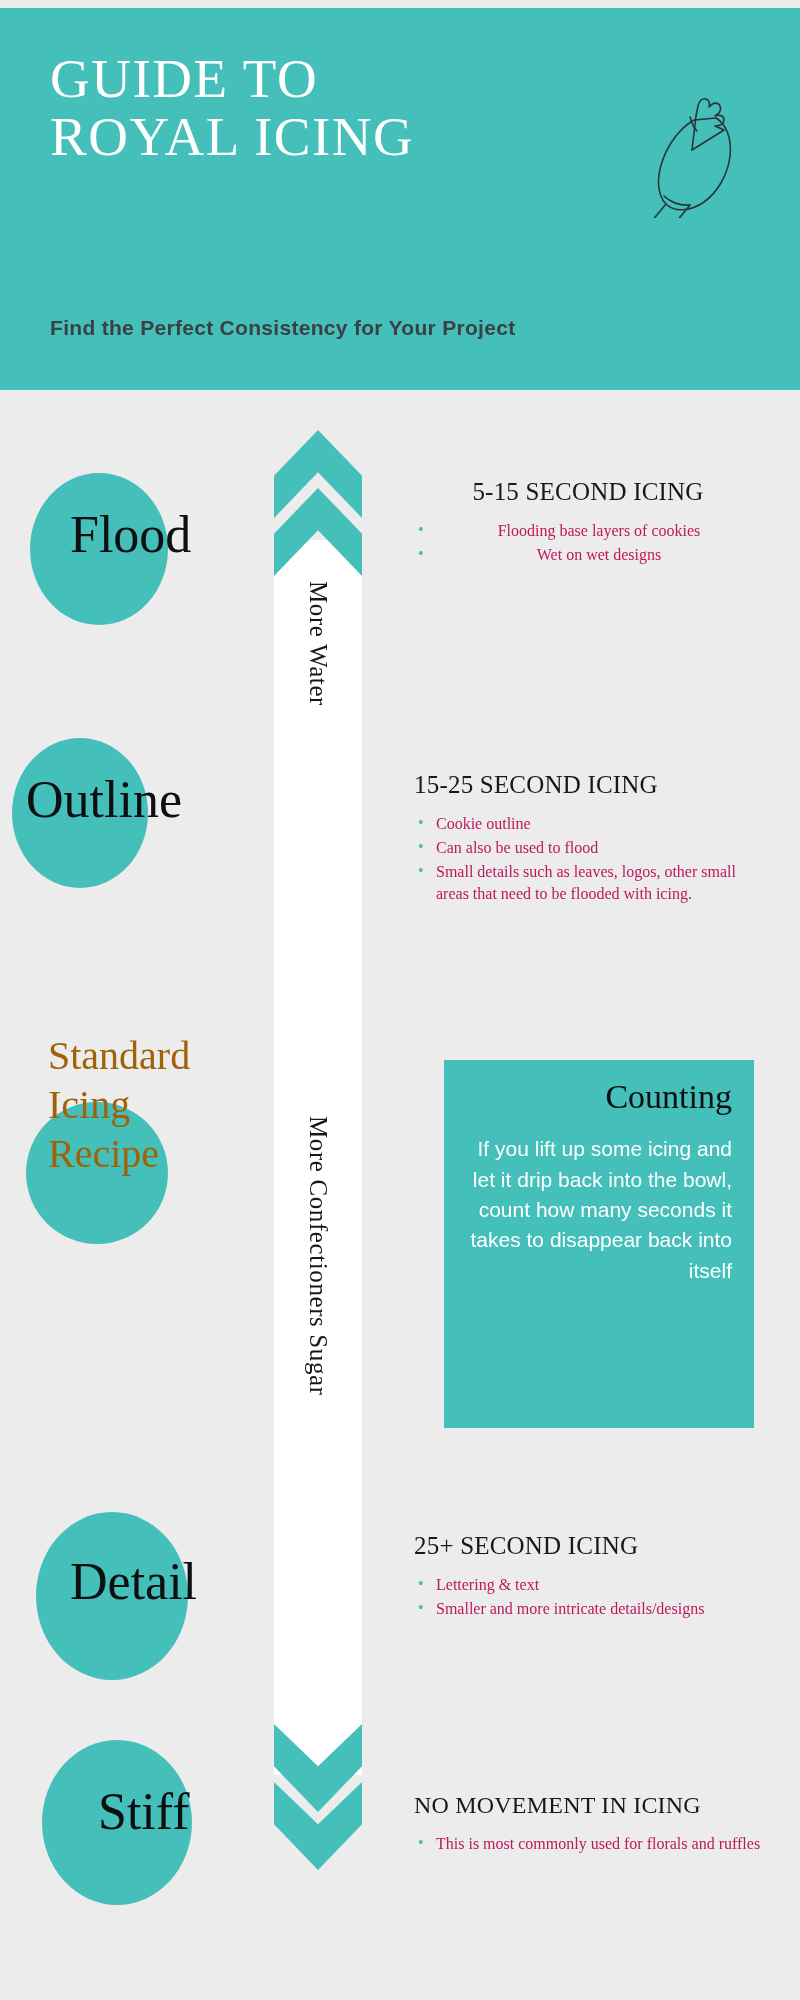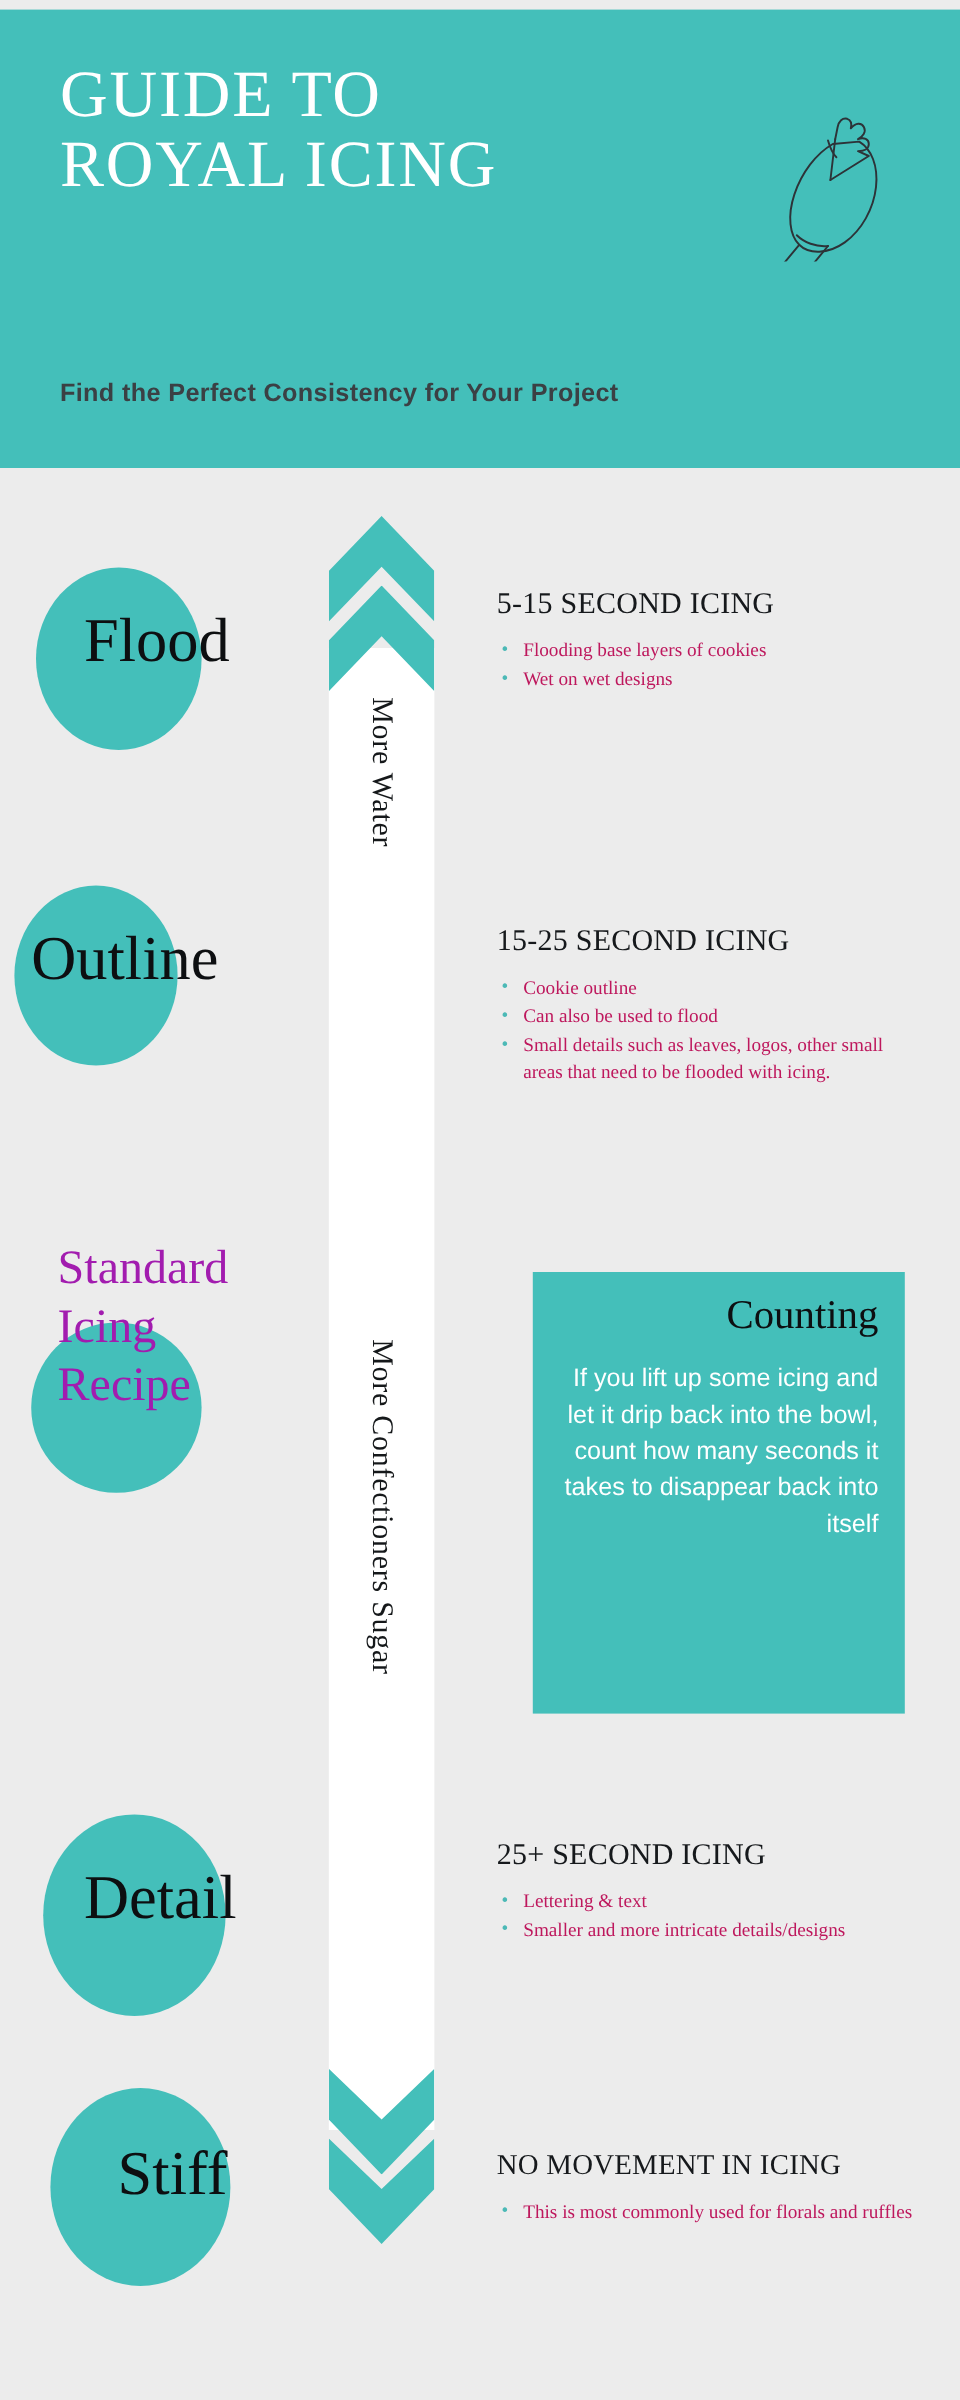--- a/index.html
+++ b/index.html
@@ -149,21 +149,21 @@
 
   .circle-outline { left: 12px;  top: 738px;  width: 136px; height: 150px; }
   .label-outline  { left: 26px;  top: 770px;  font-size: 52px; }
 
   .circle-std     { left: 26px;  top: 1102px; width: 142px; height: 142px; }
   .label-std {
     position: absolute;
     left: 48px;
     top: 1032px;
     width: 210px;
-    color: #a21caf;
+    color: #a16207;
     font-family: "Liberation Serif", serif;
     font-size: 40px;
     line-height: 1.22;
   }
   .label-std span { display: block; }
 
   .circle-detail  { left: 36px;  top: 1512px; width: 152px; height: 168px; }
   .label-detail   { left: 70px;  top: 1552px; font-size: 52px; }
 
   .circle-stiff   { left: 42px;  top: 1740px; width: 150px; height: 165px; }
@@ -200,21 +200,21 @@
   }
   .rc-list li::before {
     content: "\2022";
     position: absolute;
     left: 4px;
     top: -1px;
     font-size: 16px;
     color: #4cb9b6;
   }
 
-  .sec-flood   { top: 490px; }
+  .sec-flood   { top: 478px; text-align: center; }
   .sec-outline { top: 771px; }
   .sec-detail  { top: 1532px; }
   .sec-stiff   { top: 1792px; }
   .sec-stiff .rc-heading { font-size: 24px; }
 
   
   .count-box {
     position: absolute;
     left: 444px;
     top: 1035px;

